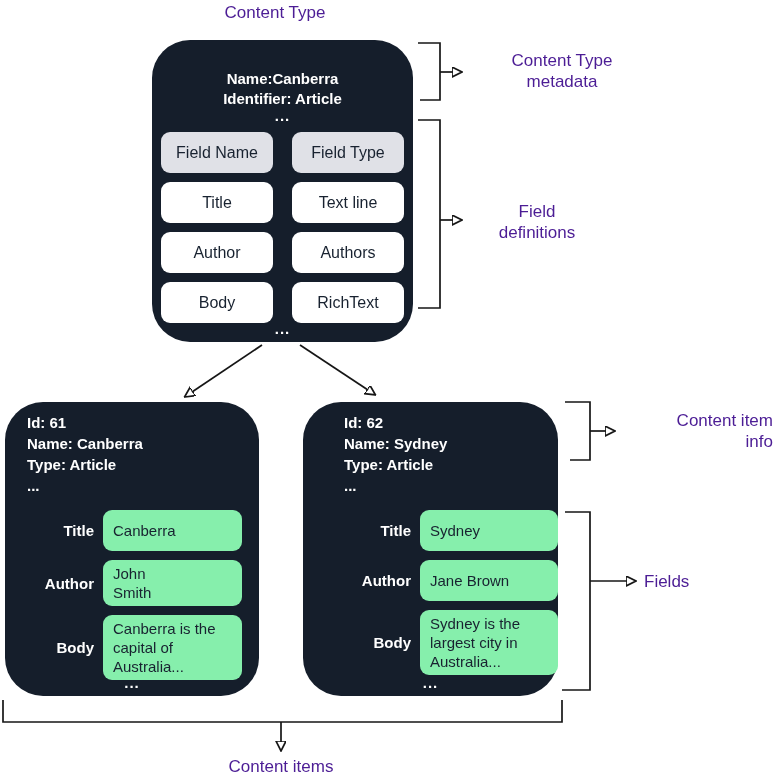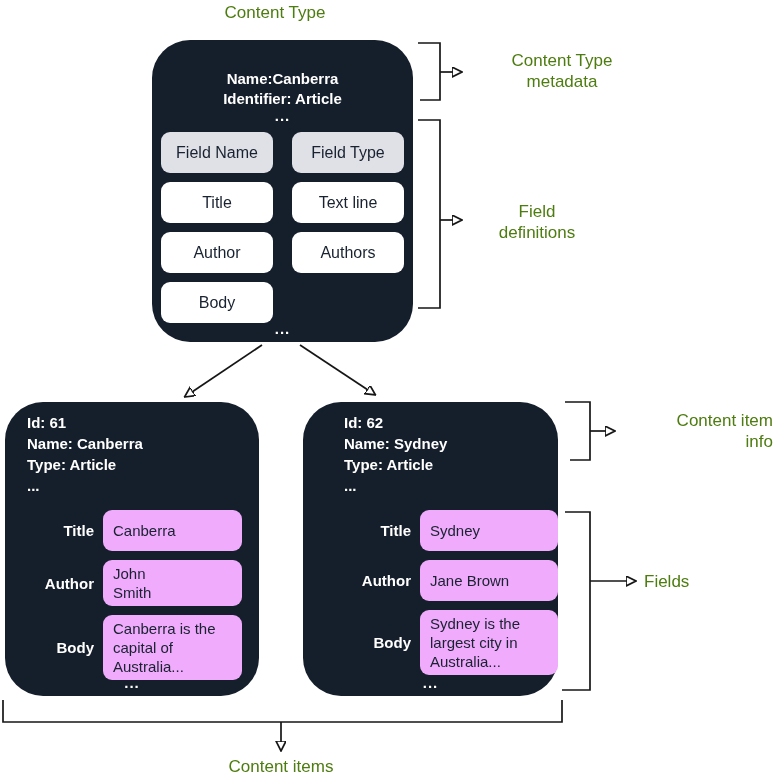--- a/index.html
+++ b/index.html
@@ -4,21 +4,21 @@
 <style>
   html,body{margin:0;padding:0;background:#ffffff;}
   body{
     width:773px;height:782px;position:relative;overflow:hidden;
     font-family:"Liberation Sans",sans-serif;color:#161616;
     -webkit-font-smoothing:antialiased;
   }
   .abs{position:absolute;}
   
   .diagram-label{
-    font-size:17px;line-height:21px;color:#4d7c0f;text-align:center;
+    font-size:17px;line-height:21px;color:#4c1d95;text-align:center;
     white-space:pre-line;
   }
   
   .dark-box{
     position:absolute;background:#151e2b;border-radius:38px;
     box-sizing:border-box;color:#ffffff;
   }
   
   #ct-box{left:152px;top:40px;width:261px;height:302px;padding-top:29px;}
   .ct-meta{
@@ -46,21 +46,21 @@
     margin:10px 0 0 22px;font-weight:700;font-size:15px;line-height:21px;
     white-space:pre-line;color:#ffffff;
   }
   .item-fields{margin-top:14px;}
   .frow{display:flex;align-items:center;margin-bottom:9px;}
   .flabel{
     width:98px;box-sizing:border-box;padding-right:9px;flex:none;
     text-align:right;font-weight:700;font-size:15px;color:#ffffff;
   }
   .fvalue{
-    width:139px;box-sizing:border-box;background:#f0abfc;border-radius:9px;
+    width:139px;box-sizing:border-box;background:#86efac;border-radius:9px;
     min-height:41px;display:flex;align-items:center;padding:4px 10px;
     font-size:15px;line-height:19px;color:#182230;white-space:pre-line;
   }
   .item-footer-dots{position:absolute;left:0;right:0;bottom:6px;}
   
   #connectors{position:absolute;left:0;top:0;pointer-events:none;}
   #connectors path,#connectors line{stroke:#161616;stroke-width:1.7;fill:none;}
 </style>
 </head>
 <body>
@@ -72,20 +72,21 @@
   <div class="ct-meta">Identifier: Article</div>
   <div class="ellipsis">...</div>
   <div class="ct-table">
     <div class="cell header">Field Name</div>
     <div class="cell header">Field Type</div>
     <div class="cell">Title</div>
     <div class="cell">Text line</div>
     <div class="cell">Author</div>
     <div class="cell">Authors</div>
     <div class="cell">Body</div>
+    <div class="cell">RichText</div>
   </div>
   <div class="ellipsis ct-footer-dots">...</div>
 </div>
 
 <div class="dark-box" id="item-box-0">
   <div class="item-meta">Id: 61
 Name: Canberra
 Type: Article
 ...</div>
   <div class="item-fields">

